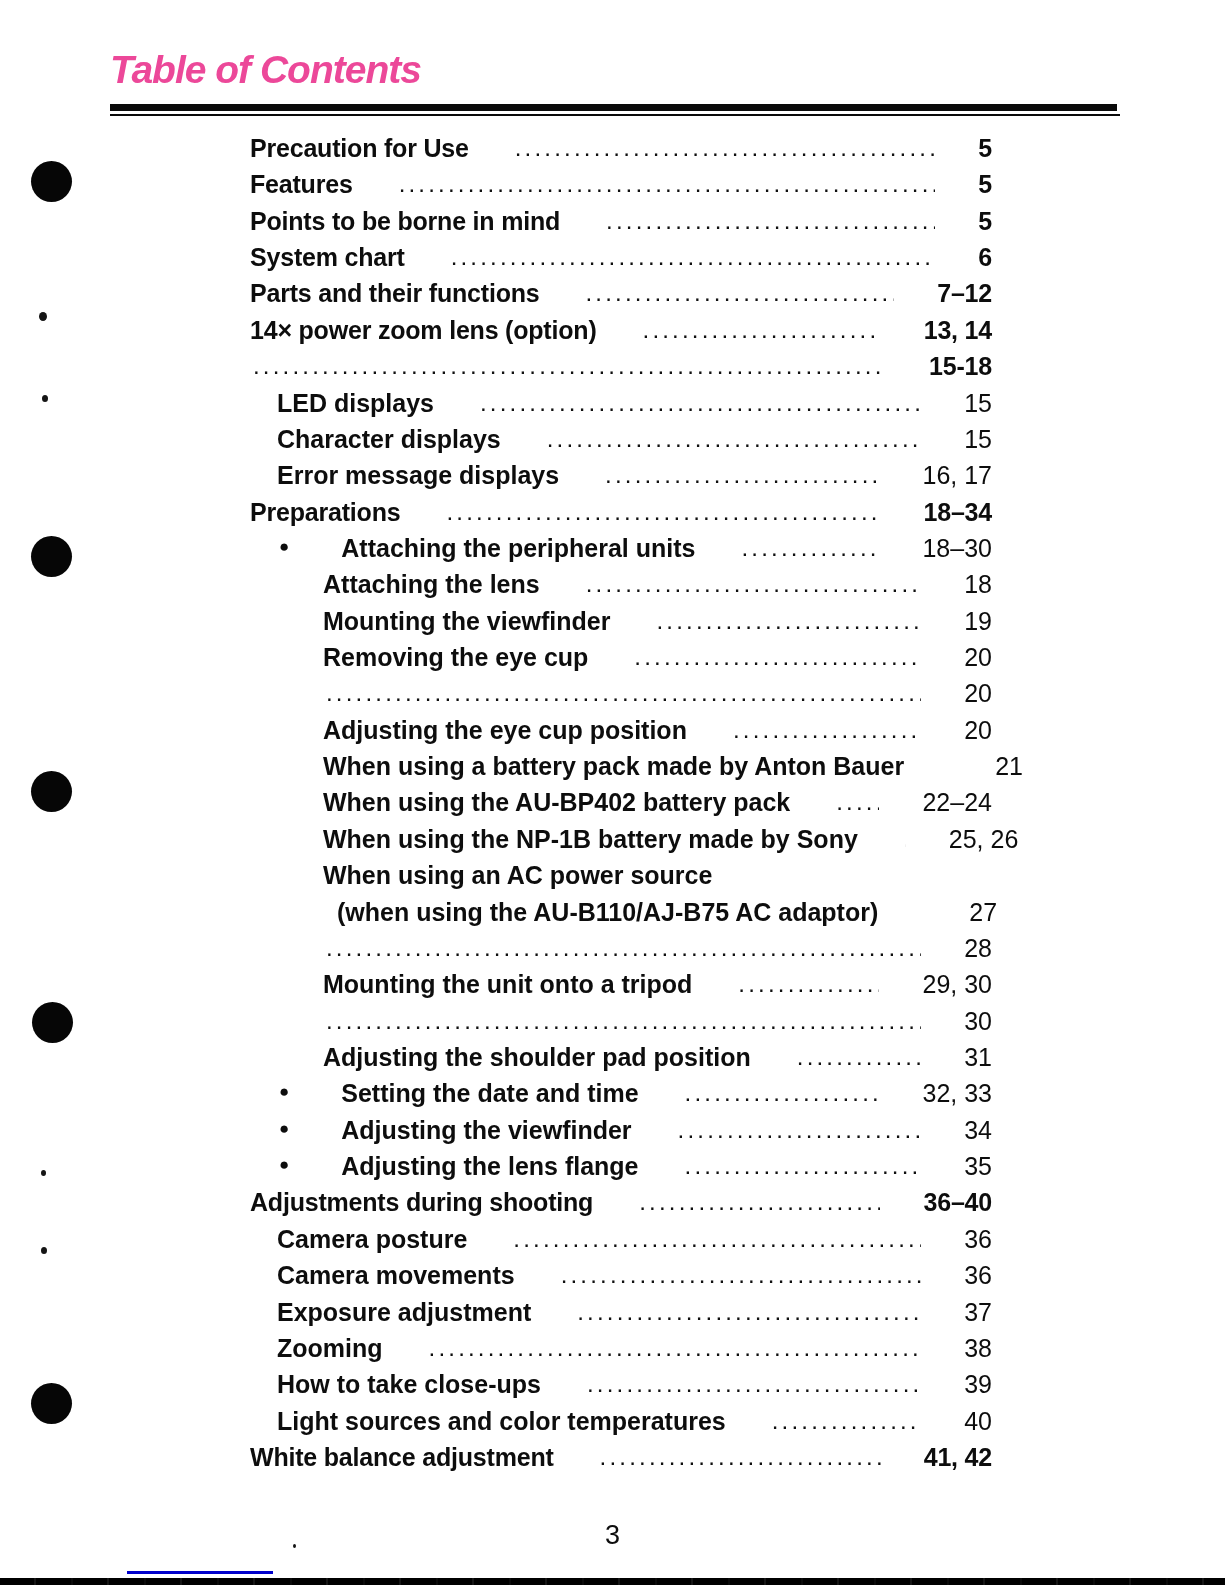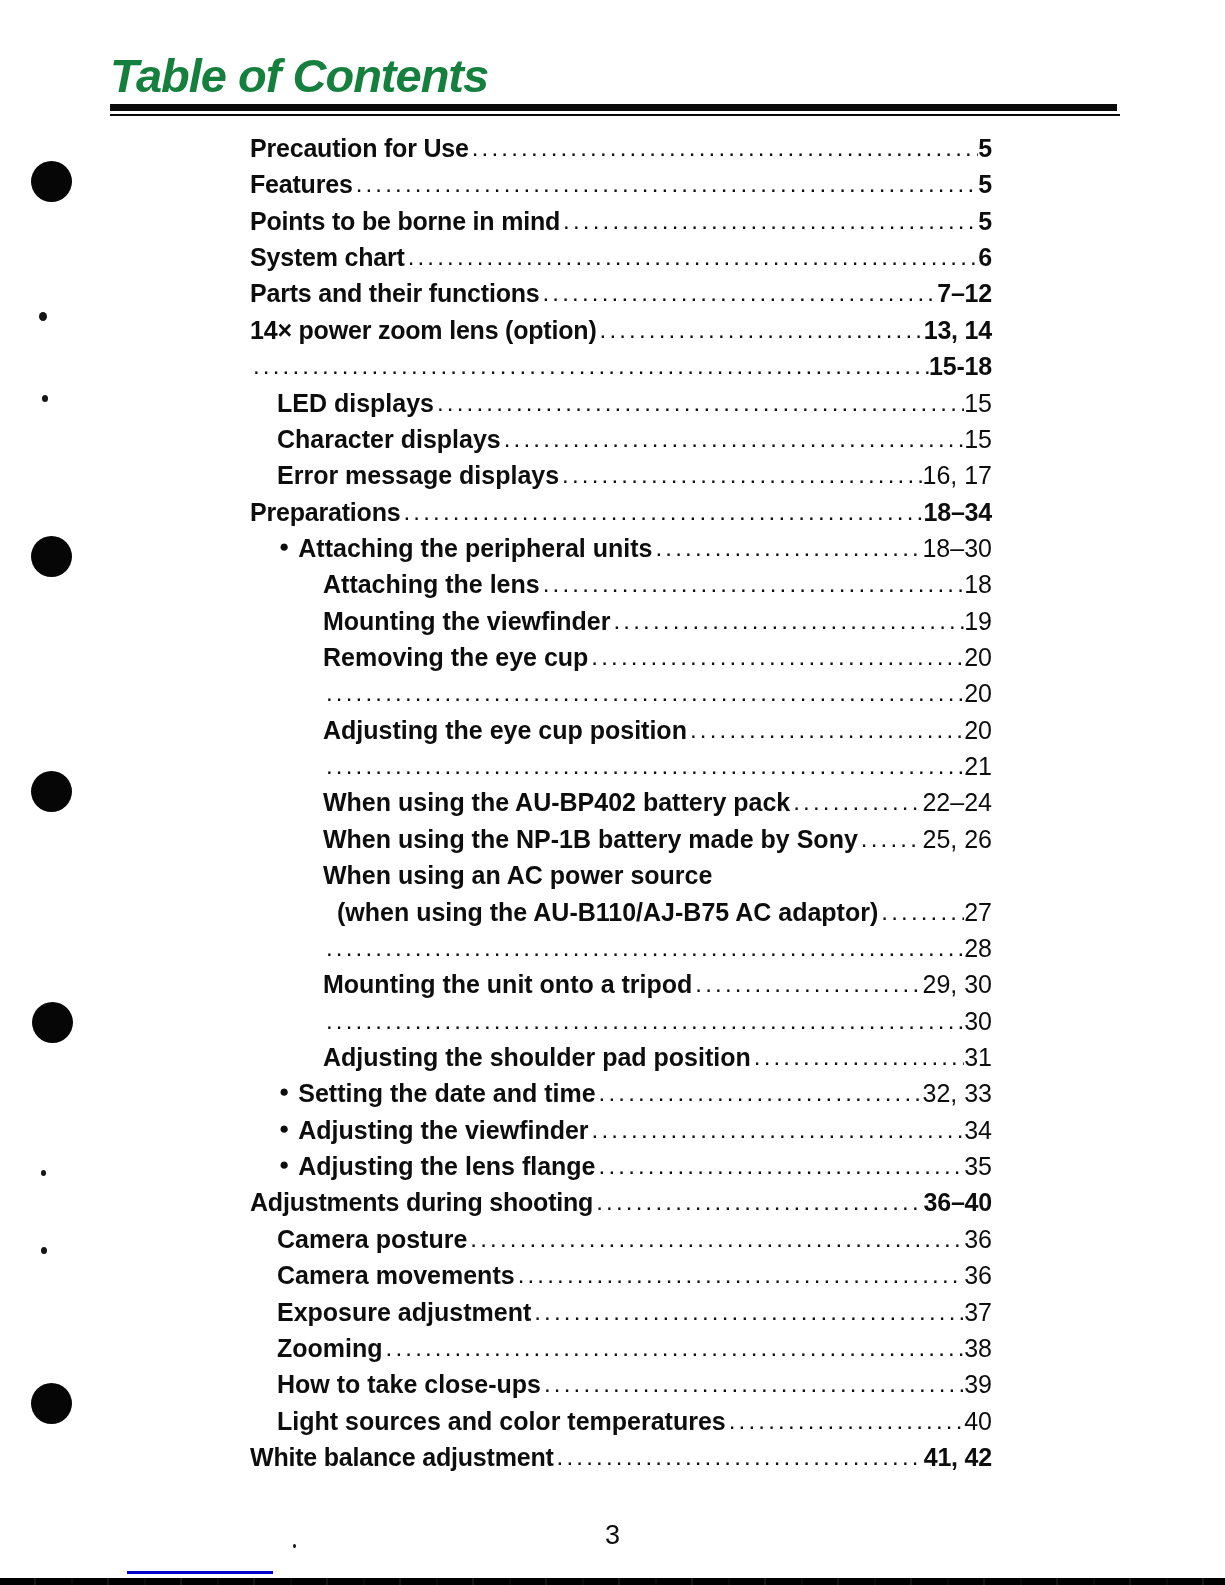--- a/index.html
+++ b/index.html
@@ -9,25 +9,25 @@
     position: relative;
     overflow: hidden;
     font-family: "Liberation Sans", sans-serif;
     color: #0d0d0d;
   }
 
   
   .doc-title {
     position: absolute;
     left: 110px; top: 48px;
-    font-size: 47px;
+    font-size: 39px;
     font-weight: bold;
     font-style: italic;
     letter-spacing: -1px;
-    color: #15803d;
+    color: #ec4899;
     white-space: nowrap;
   }
   .title-rule-thick {
     position: absolute;
     left: 110px; top: 104px;
     width: 1007px; height: 7px;
     background: #0a0a0a;
   }
   .title-rule-thin {
     position: absolute;
@@ -42,20 +42,21 @@
     left: 250px; top: 130px;
     width: 742px;
   }
   .toc-row {
     display: flex;
     align-items: center;
     height: 36.37px;
     font-size: 25px;
     line-height: 36.37px;
     white-space: nowrap;
+    gap: 43px;
   }
   .toc-label { flex: 0 0 auto; font-weight: bold; }
   .style-bold .toc-label { font-weight: bold; letter-spacing: -0.2px; }
   .style-sub1 { padding-left: 27px; }
   .style-bullet { padding-left: 29px; }
   .style-sub2 { padding-left: 73px; }
   .style-sub2cont { padding-left: 87px; }
 
   .bullet-glyph {
     font-size: 17px;
@@ -200,20 +201,21 @@
     <div class="toc-row style-sub2">
       <span class="toc-leader">................................................................................................................................................................</span>
       <span class="toc-pages">20</span>
     </div>
     <div class="toc-row style-sub2">
       <span class="toc-label">Adjusting the eye cup position</span>
       <span class="toc-leader">................................................................................................................................................................</span>
       <span class="toc-pages">20</span>
     </div>
     <div class="toc-row style-sub2">
+      <span class="toc-label">When using a battery pack made by Anton Bauer</span>
       <span class="toc-leader">................................................................................................................................................................</span>
       <span class="toc-pages">21</span>
     </div>
     <div class="toc-row style-sub2">
       <span class="toc-label">When using the AU-BP402 battery pack</span>
       <span class="toc-leader">................................................................................................................................................................</span>
       <span class="toc-pages">22–24</span>
     </div>
     <div class="toc-row style-sub2">
       <span class="toc-label">When using the NP-1B battery made by Sony</span>

